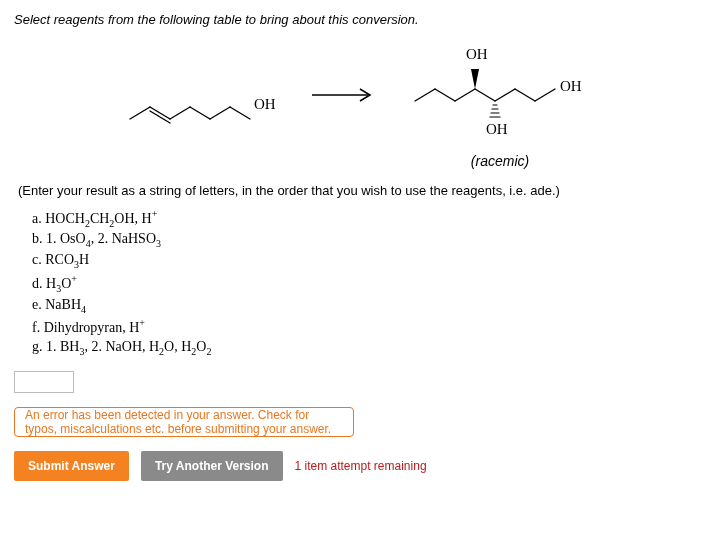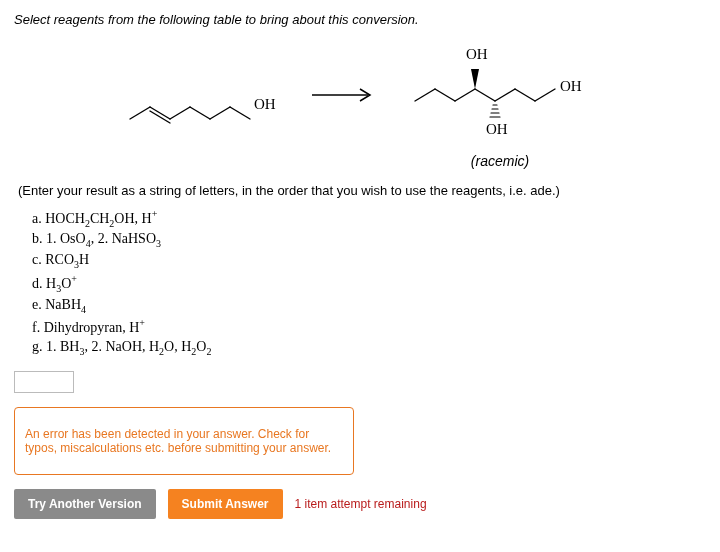--- a/index.html
+++ b/index.html
@@ -33,21 +33,21 @@
     height: 22px;
     border: 1px solid #bbb;
     padding: 2px 4px;
     font-size: 12px;
     margin: 6px 0 14px 0;
     display:block;
   }
   .error-box {
     border: 1px solid #e87722;
     border-radius: 4px;
-    padding: 19px 10px;
+    padding: 0 10px;
     color: #e87722;
     font-size: 12px;
     width: 340px;
     margin-bottom: 14px;
     background:#fff;
   }
   .button-row { display: flex; align-items: center; gap: 12px; }
   .btn {
     border: none;
     padding: 8px 14px;
@@ -130,16 +130,16 @@
   <div class="opt"><span>e.</span> <span>NaBH<sub>4</sub></span></div>
   <div class="opt"><span>f.</span> <span>Dihydropyran, H<sup>+</sup></span></div>
   <div class="opt"><span>g.</span> <span>1. BH<sub>3</sub>, 2. NaOH, H<sub>2</sub>O, H<sub>2</sub>O<sub>2</sub></span></div>
 </div>
 
 <input type="text" class="answer-input" value="" style="">
 
 <div class="error-box">An error has been detected in your answer. Check for typos, miscalculations etc. before submitting your answer.</div>
 
 <div class="button-row">
+  <button class="btn btn-submit">Submit Answer</button>
   <button class="btn btn-try">Try Another Version</button>
-  <button class="btn btn-submit">Submit Answer</button>
   <span class="attempts">1 item attempt remaining</span>
 </div>
 
 </body></html>

